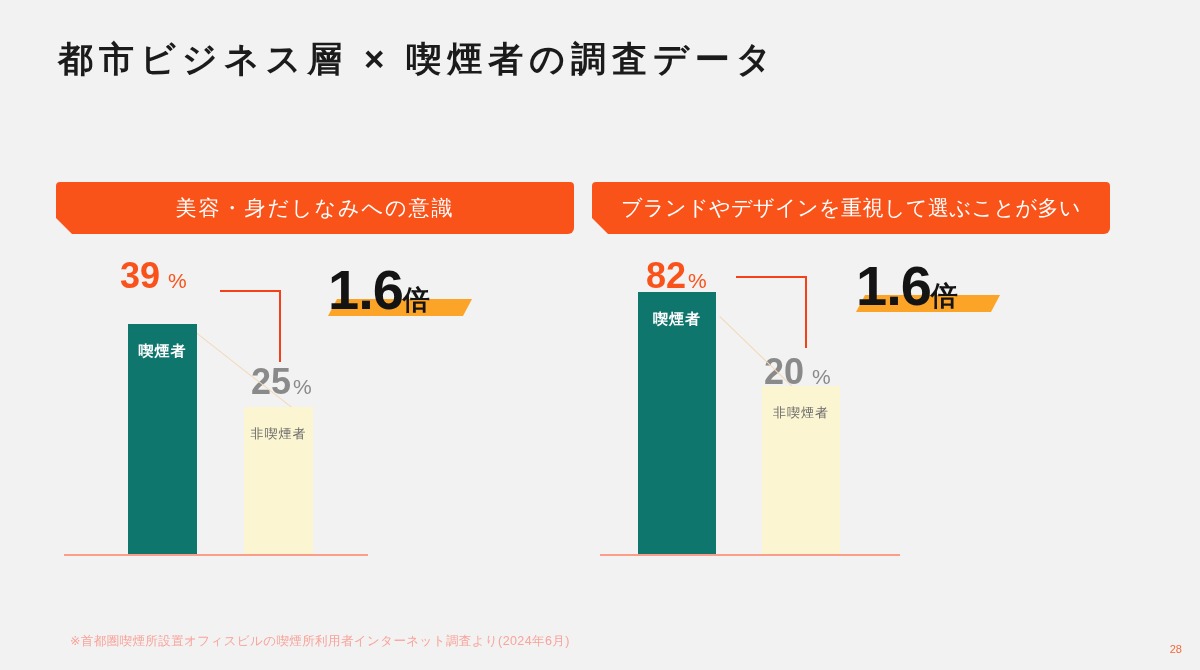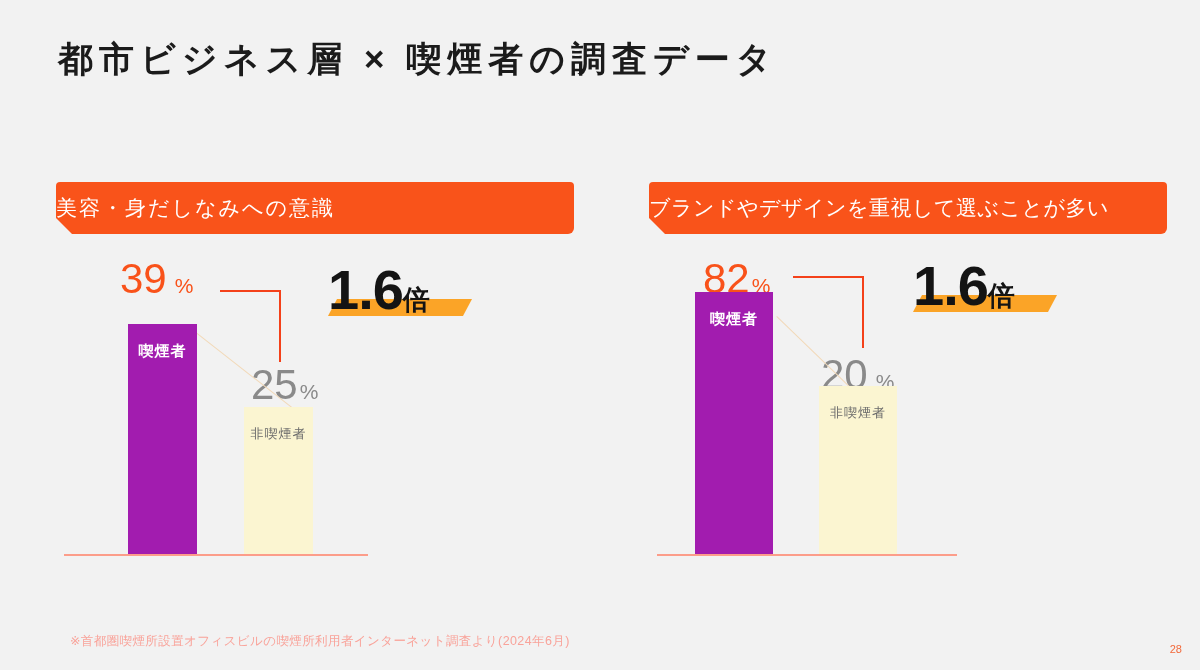--- a/index.html
+++ b/index.html
@@ -14,63 +14,63 @@
   
   .slide-title{
     position:absolute; left:58px; top:36px;
     font-size:35px; font-weight:700; color:#1b1b1b;
     letter-spacing:6px; white-space:nowrap;
   }
 
   
   .panel{ position:absolute; top:182px; width:518px; height:400px; }
   .panel.left { left:56px; }
-  .panel.right{ left:649px; }
+  .panel.right{ left:592px; }
 
   
   .panel-header{
     position:absolute; left:0; top:0; width:100%; height:52px;
     background:#f9531a;
     border-radius:4px 4px 6px 4px;
     -webkit-clip-path: polygon(0 0, 100% 0, 100% 100%, 16px 100%, 0 calc(100% - 16px));
     clip-path: polygon(0 0, 100% 0, 100% 100%, 16px 100%, 0 calc(100% - 16px));
-    display:flex; align-items:center; justify-content:flex-start;
+    display:flex; align-items:center; justify-content:center;
   }
   .panel-header-text{
     color:#ffffff; font-size:21px; font-weight:400; letter-spacing:2px;
     white-space:nowrap;
   }
   .panel.right .panel-header-text{ letter-spacing:0.5px; }
 
   
   .plot{ position:absolute; left:0; top:62px; width:100%; height:330px; }
   .baseline{
     position:absolute; left:8px; bottom:18px; width:304px; height:2px;
     background:#fc9d8a;
   }
   .panel.right .baseline{ left:8px; width:300px; }
 
   
   .bar{ position:absolute; bottom:20px; }
   .bar-smoker{
-    background:#a21caf;
+    background:#0f766e;
   }
   .bar-nonsmoker{
     background:#fbf5d1;
   }
   .bar-inner-label{
     position:absolute; left:0; width:100%; text-align:center;
     font-size:15px; font-weight:700; letter-spacing:1px;
   }
   .bar-smoker .bar-inner-label{ top:18px; color:#ffffff; }
   .bar-nonsmoker .bar-inner-label{ top:18px; color:#6b6b6b; font-weight:400; font-size:13px; }
 
   
   .value-label{ position:absolute; white-space:nowrap; line-height:1; }
-  .value-num{ font-size:42px; font-weight:400; }
+  .value-num{ font-size:36px; font-weight:700; }
   .value-unit{ font-size:21px; font-weight:400; }
   .value-smoker .value-num{ color:#f9521a; }
   .value-smoker .value-unit{ color:#f9521a; }
   .value-nonsmoker .value-num{ color:#8a8a8a; }
   .value-nonsmoker .value-unit{ color:#8a8a8a; }
 
   
   .bracket{ position:absolute; }
   .bracket-h{ position:absolute; height:1.6px; background:#f4411a; }
   .bracket-v{ position:absolute; width:1.6px; background:#f4411a; }

